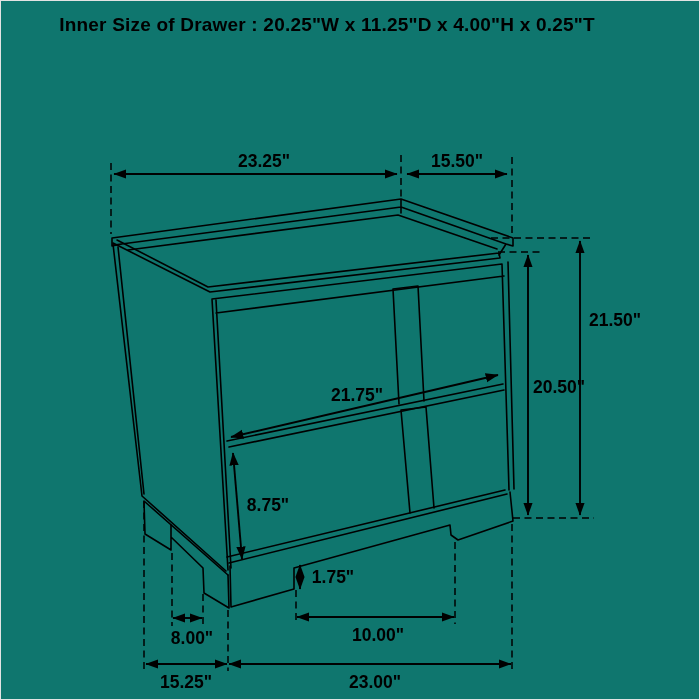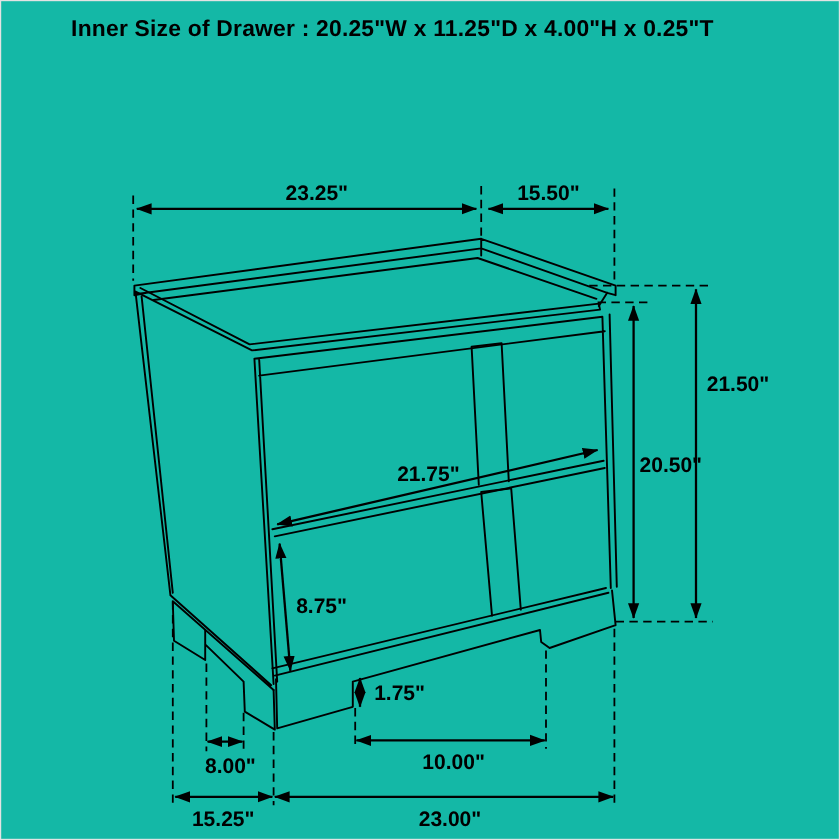--- a/index.html
+++ b/index.html
@@ -1,20 +1,20 @@
 <!DOCTYPE html>
 <html><head>
 <meta charset="utf-8">
 <style>
   html, body { margin: 0; padding: 0; background: #fff; }
   .figure {
     position: relative;
     width: 700px;
     height: 700px;
-    background: #14b8a6;
+    background: #0f766e;
     box-sizing: border-box;
     border: 1px solid #e3e3e3;
     font-family: "Liberation Sans", sans-serif;
     overflow: hidden;
   }
   .title {
     position: absolute;
     top: 0; left: 0;
     width: 100%;
     text-align: center;

